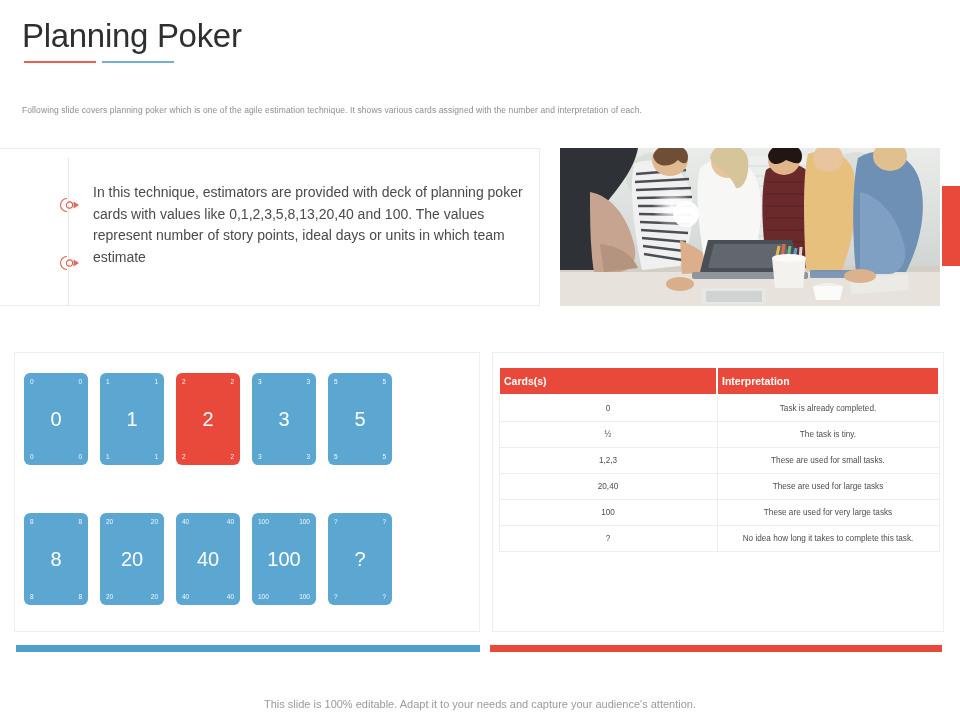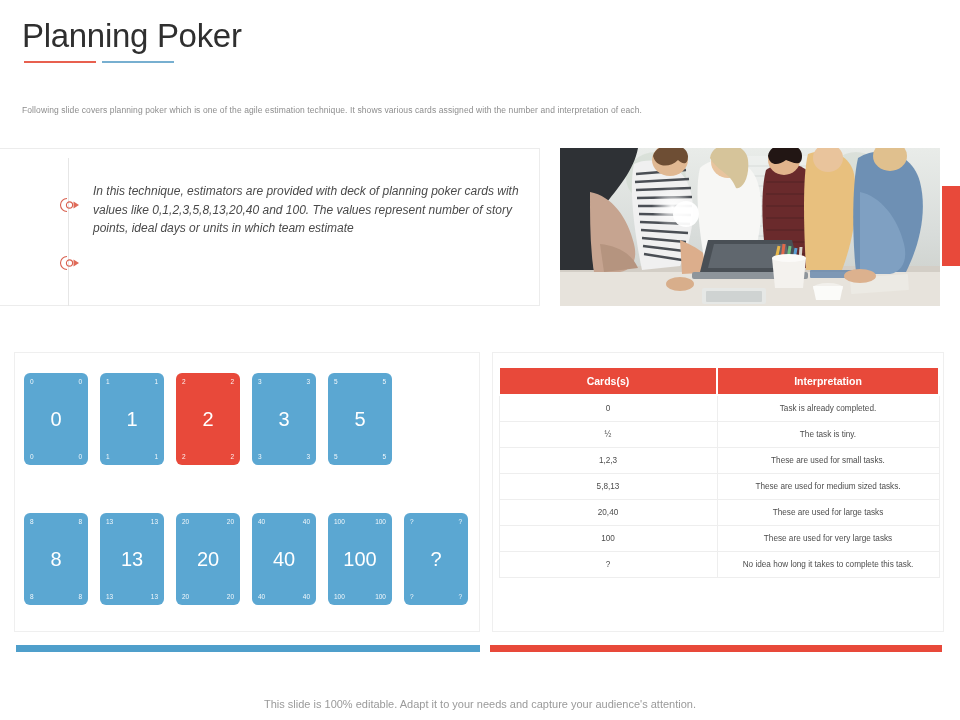--- a/index.html
+++ b/index.html
@@ -82,25 +82,24 @@
   .bullet-icon {
     width: 22px;
     height: 18px;
     flex: 0 0 22px;
     position: relative;
     margin-top: 14px;
   }
   .bullet-2 .bullet-icon { margin-top: 0px; }
 
   .bullet-text {
-    font-size: 12px;
+    font-size: 14px;
     line-height: 1.55;
     color: #4a4a4a;
     margin-left: 13px;
-    font-style: italic;
   }
 
   
   .photo {
     position: absolute;
     left: 560px;
     top: 148px;
     width: 380px;
     height: 158px;
     overflow: hidden;
@@ -188,21 +187,21 @@
     table-layout: fixed;
   }
   table.interp th {
     background: #e8493a;
     color: #ffffff;
     font-size: 10.5px;
     font-weight: bold;
     padding: 7px 4px;
     border: 2px solid #ffffff;
     border-radius: 2px;
-    text-align: center;
+    text-align: left;
   }
   table.interp td {
     font-size: 8.2px;
     color: #4d4d4d;
     text-align: center;
     padding: 7px 10px;
     border: 1px solid #eeeeee;
     line-height: 1.35;
   }
   table.interp col.col-cards { width: 218px; }
@@ -422,27 +421,20 @@
 
 <div class="card-row card-row-2">
   <div class="poker-card">
     <span class="card-corner c-tl">8</span>
     <span class="card-corner c-tr">8</span>
     <span class="card-center">8</span>
     <span class="card-corner c-bl">8</span>
     <span class="card-corner c-br">8</span>
   </div>
   <div class="poker-card">
-    <span class="card-corner c-tl">13</span>
-    <span class="card-corner c-tr">13</span>
-    <span class="card-center">13</span>
-    <span class="card-corner c-bl">13</span>
-    <span class="card-corner c-br">13</span>
-  </div>
-  <div class="poker-card">
     <span class="card-corner c-tl">20</span>
     <span class="card-corner c-tr">20</span>
     <span class="card-center">20</span>
     <span class="card-corner c-bl">20</span>
     <span class="card-corner c-br">20</span>
   </div>
   <div class="poker-card">
     <span class="card-corner c-tl">40</span>
     <span class="card-corner c-tr">40</span>
     <span class="card-center">40</span>
@@ -484,24 +476,20 @@
     </tr>
     <tr>
       <td>½</td>
       <td>The task is tiny.</td>
     </tr>
     <tr>
       <td>1,2,3</td>
       <td>These are used for small tasks.</td>
     </tr>
     <tr>
-      <td>5,8,13</td>
-      <td>These are used for medium sized tasks.</td>
-    </tr>
-    <tr>
       <td>20,40</td>
       <td>These are used for large tasks</td>
     </tr>
     <tr>
       <td>100</td>
       <td>These are used for very large tasks</td>
     </tr>
     <tr>
       <td>?</td>
       <td>No idea how long it takes to complete this task.</td>

